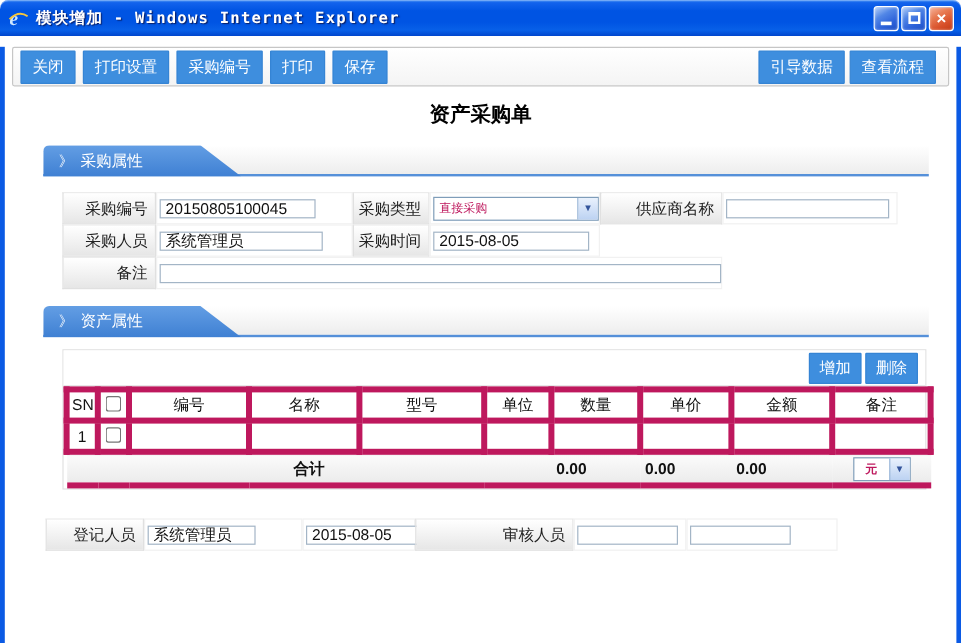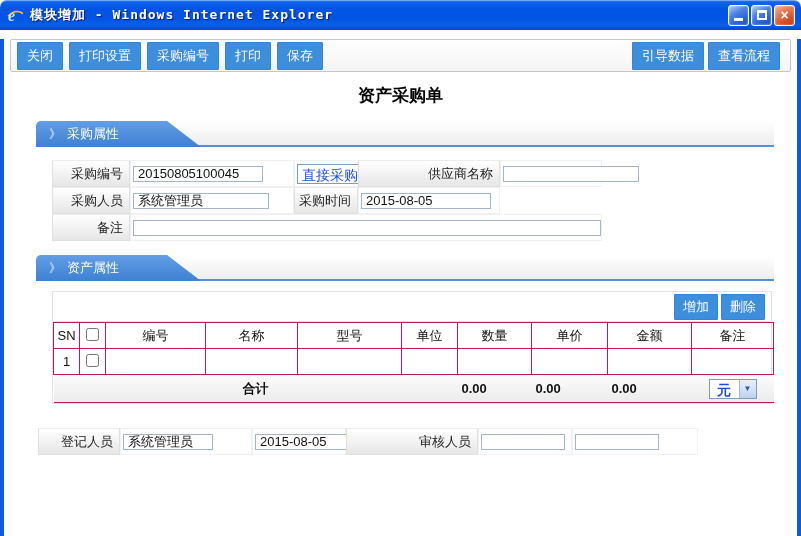--- a/index.html
+++ b/index.html
@@ -86,36 +86,36 @@
   .vcell.noborder { border-color: transparent; }
   input.txt {
     height: 16px; border: 1px solid #a3b5c6; font-size: 13px; padding: 1px 4px;
     font-family: "Liberation Sans","DejaVu Sans",sans-serif; color:#111; background:#fff; outline:none;
   }
   .w130 { width: 130px; } .w136 { width: 136px; } .w500 { width: 500px; }
   .span25 { grid-column: 2 / 6; }
 
   
   .xpselect { height: 20px; border: 1px solid #7f9db9; background: #fff; display: flex; align-items: stretch; cursor: default; }
-  .xpselect .seltxt { flex: 1; font-size: 14px; padding: 2px 4px; color:#1d4ed8; white-space: nowrap; overflow: hidden; }
+  .xpselect .seltxt { flex: 1; font-size: 10px; padding: 2px 4px; color:#be185d; white-space: nowrap; overflow: hidden; }
   .xpselect .selarrow {
     width: 17px; background: linear-gradient(#e9f1fd,#bcd2f2);
     border-left: 1px solid #9db9d9; display: flex; align-items: center; justify-content: center;
     color: #33549b; font-size: 8px;
   }
   .w142 { width: 142px; } .w48 { width: 48px; }
 
   
   .assetblock { margin: 10px 0 0 48px; width: 720px; border: 1px solid #e2e2e2; }
   .btnrow { height: 30px; display: flex; align-items: center; justify-content: flex-end; padding-right: 3px; background: #fff; border-bottom: 1px solid #e2e2e2; }
   .btnrow .btn { margin-right: 3px; padding: 3px 8px; }
 
   table.assets { width: 100%; border-collapse: collapse; table-layout: fixed; }
   table.assets th, table.assets td {
-    border: 1px solid #be185d; font-size: 13px; font-weight: normal; color: #111;
+    border: 5px solid #be185d; font-size: 13px; font-weight: normal; color: #111;
     height: 26px; text-align: center; padding: 0 2px; overflow: hidden;
   }
   table.assets tr.totalrow td { background: linear-gradient(#fbfbfb,#ebebeb); height: 28px; border-left: none; border-right: none; font-weight: bold; }
   table.assets tr.totalrow td.currcell { overflow: visible; }
   td.numcell { text-align: left !important; padding-left: 4px !important; }
   input.cb { width: 13px; height: 13px; accent-color: #3e6e9e; }
   .currwrap { display: flex; justify-content: center; }
 
   
   .footrow {
@@ -171,20 +171,21 @@
         <span class="marker">》</span><span>采购属性</span>
       </div>
     </div>
 
     <div class="form1">
       <div class="frow">
         <div class="lcell">采购编号</div>
         <div class="vcell">
             <input class="txt w130" value="20150805100045" style="">
           </div>
+        <div class="lcell">采购类型</div>
         <div class="vcell">
           <div class="xpselect w142">
             <span class="seltxt">直接采购</span>
             <span class="selarrow">▼</span>
           </div>
         </div>
         <div class="lcell">供应商名称</div>
         <div class="vcell">
             <input class="txt w136" value="" style="">
           </div>

